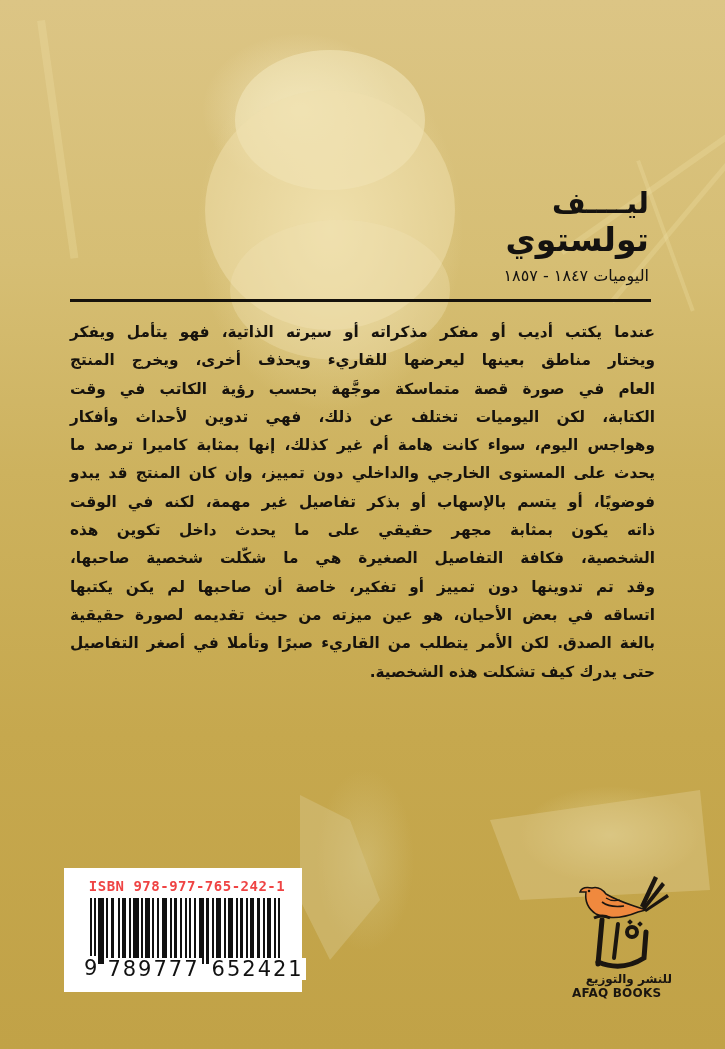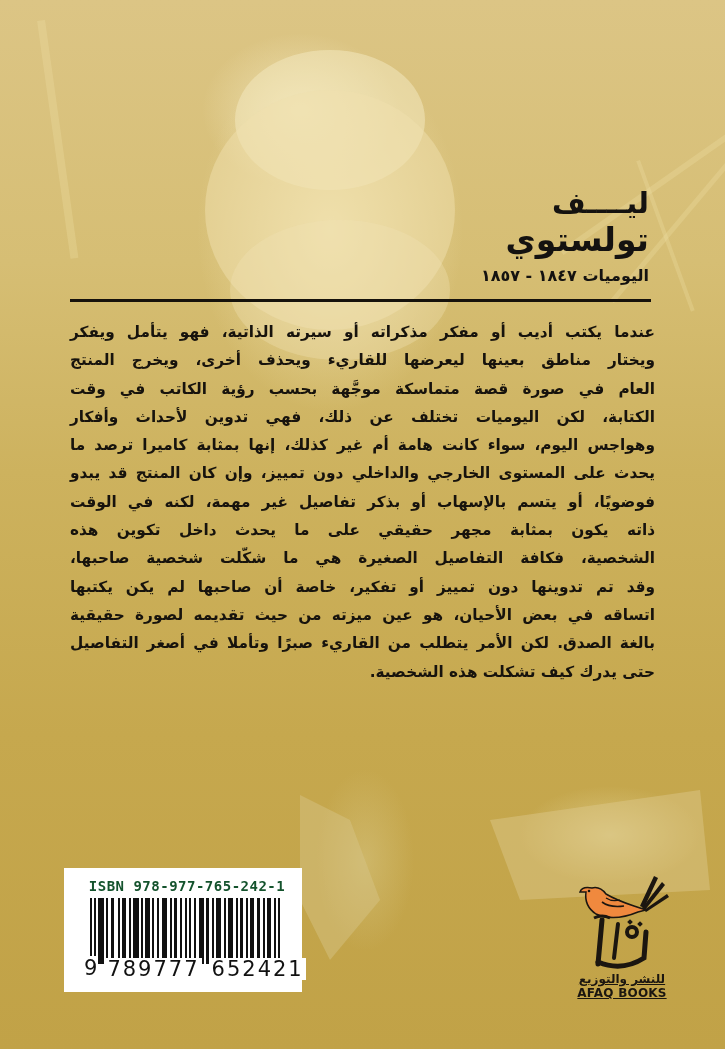--- a/index.html
+++ b/index.html
@@ -18,57 +18,57 @@
       linear-gradient(180deg, #dcc585 0%, #d6be74 25%, #cdb25e 45%, #c6a84e 70%, #c1a247 100%);
   }
   .stripe { position: absolute; background: rgba(240,228,170,0.28); transform-origin: 0 0; }
 
   .title-block {
     position: absolute; right: 76px; top: 185px; text-align: right; direction: rtl;
     color: #141210;
   }
   .title-first { font-family: "DejaVu Sans", sans-serif; font-weight: bold; font-size: 29px; line-height: 36px; letter-spacing: 1px; }
   .title-last  { font-family: "DejaVu Sans", sans-serif; font-weight: bold; font-size: 33px; line-height: 38px; }
-  .title-sub   { font-family: "DejaVu Sans", sans-serif; font-weight: bold; font-size: 16px; line-height: 26px; margin-top: 4px; }
+  .title-sub   { font-family: "DejaVu Sans", sans-serif; font-weight: normal; font-size: 16px; line-height: 26px; margin-top: 4px; }
 
   .divider {
     position: absolute; left: 70px; top: 299px; width: 581px; height: 3px; background: #16120c;
   }
 
   .blurb {
     position: absolute; left: 70px; top: 318px; width: 585px;
     direction: rtl; text-align: justify; text-align-last: right;
     font-family: "DejaVu Sans", sans-serif; font-weight: bold;
     font-size: 15.3px; line-height: 28.3px; color: #17130d;
   }
   .blurb-line { display: block; white-space: nowrap; text-align-last: justify; }
   .blurb-line.last { text-align-last: right; }
 
   .isbn-box {
     position: absolute; left: 64px; top: 868px; width: 238px; height: 124px;
     background: #ffffff; box-sizing: border-box; padding: 10px 10px 6px 10px;
   }
   .isbn-text {
     font-family: "DejaVu Sans Mono", monospace; font-weight: bold; font-size: 14px;
-    text-align: center; color: #14532d; letter-spacing: 0.5px; margin-left: 8px;
+    text-align: center; color: #ef4444; letter-spacing: 0.5px; margin-left: 8px;
   }
   .barcode { position: relative; height: 80px; margin-top: 4px; margin-left: 16px; }
   .barcode svg { position: absolute; left: 0; top: 0; }
   .barcode-digits {
     position: absolute; left: -6px; bottom: -2px; width: 220px;
     font-family: "DejaVu Sans", sans-serif; font-size: 21px; color: #111;
     display: flex; align-items: flex-end;
   }
   .barcode-digits .lead { width: 14px; background: #fff; }
   .barcode-digits .grp { background: #fff; letter-spacing: 2px; padding: 0 2px; line-height: 22px; }
   .barcode-digits .g1 { margin-left: 8px; }
   .barcode-digits .g2 { margin-left: 8px; }
 
   .publisher {
-    position: absolute; left: 572px; top: 872px; width: 100px; text-align: center; color: #1b1610; text-decoration: underline;
+    position: absolute; left: 572px; top: 872px; width: 100px; color: #1b1610;
   }
   .pub-arabic { font-family: "DejaVu Sans", sans-serif; font-weight: bold; font-size: 12px; direction: rtl; margin-top: -4px; }
   .pub-latin { font-family: "DejaVu Sans", sans-serif; font-weight: bold; font-size: 12px; letter-spacing: 0.2px; margin-top: 0px; }
 </style>
 </head>
 <body>
 
 <div class="cover">
 
   <div class="stripe" style="left:560px;top:250px;width:240px;height:6px;transform:rotate(-35deg);"></div>

